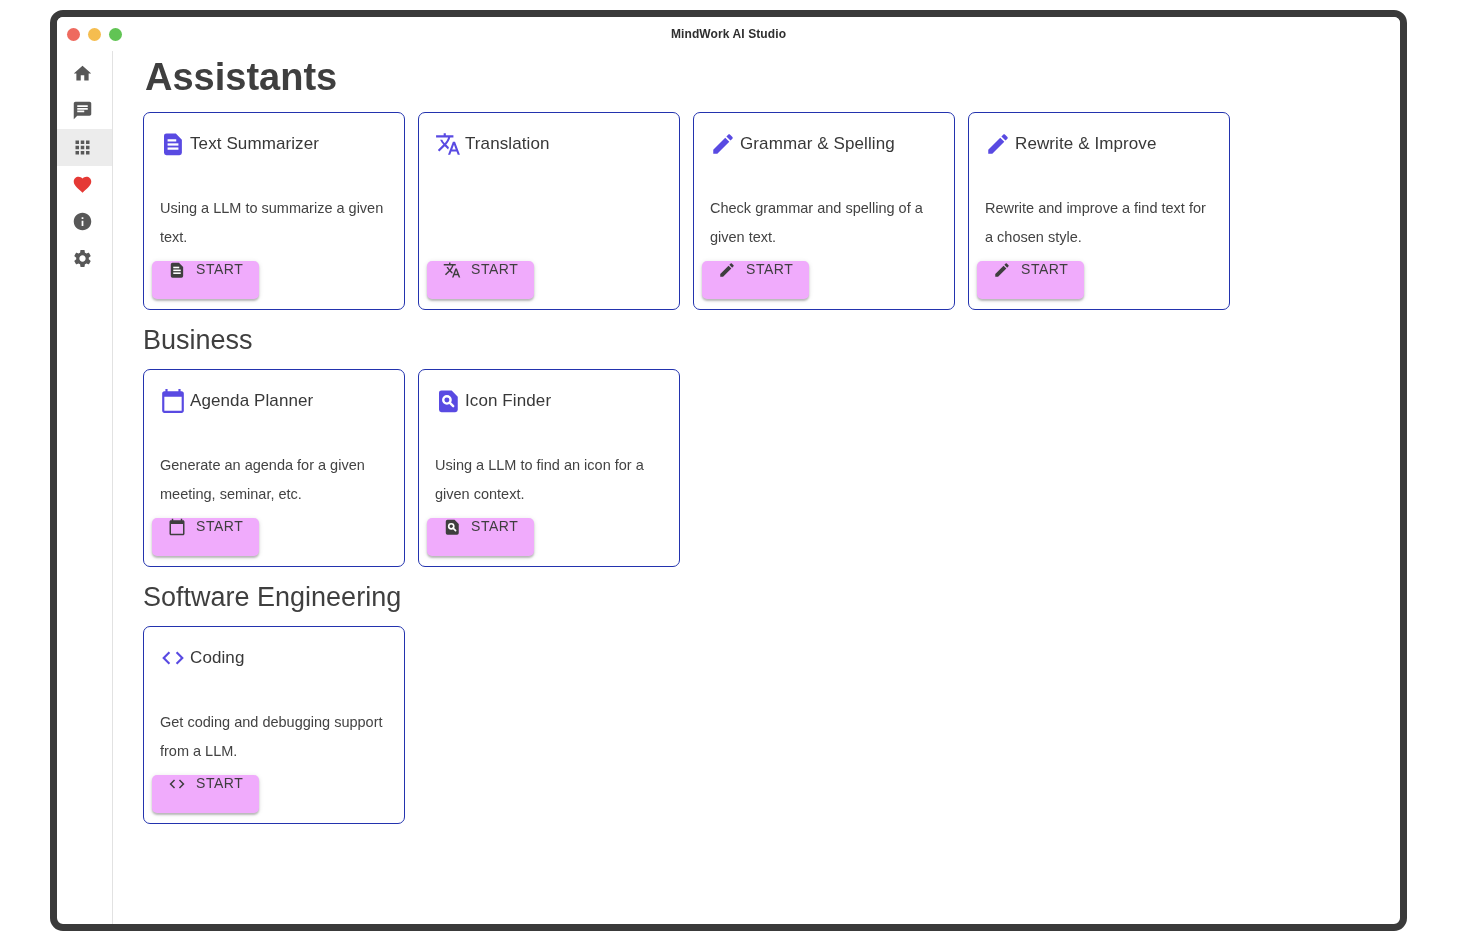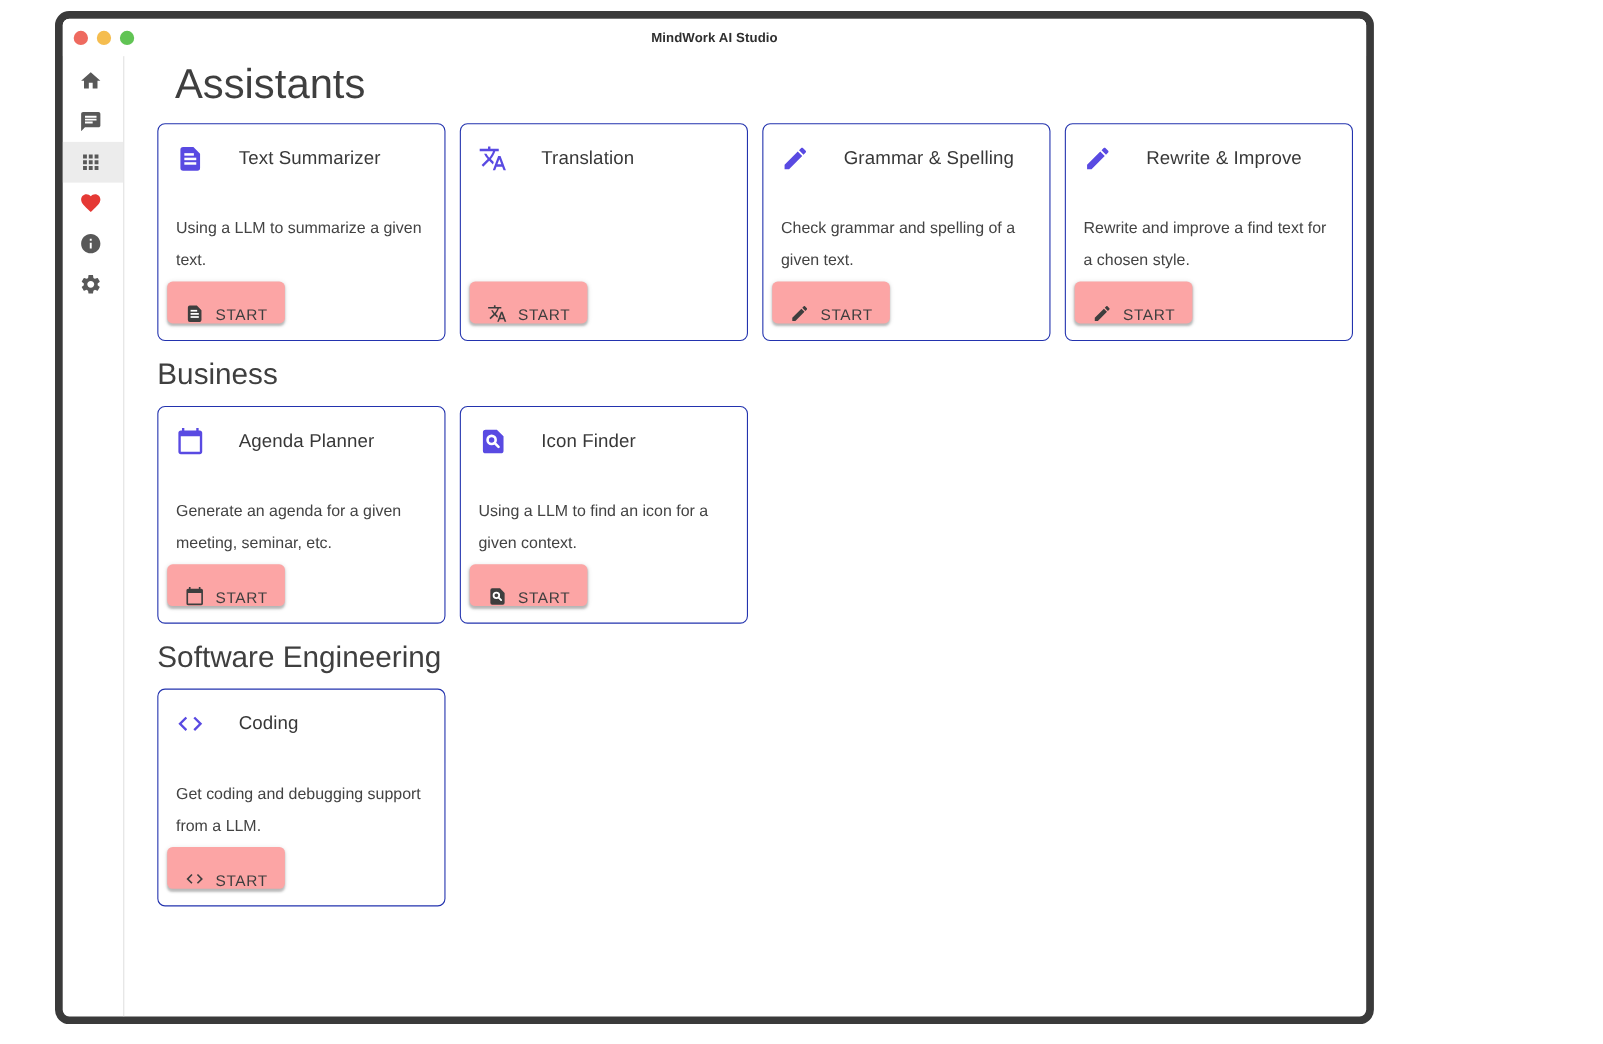--- a/index.html
+++ b/index.html
@@ -1,41 +1,41 @@
 <!DOCTYPE html>
 <html><head>
 <meta charset="utf-8">
 <style>
   html,body{margin:0;padding:0;width:1457px;height:949px;background:#ffffff;
     font-family:"Liberation Sans","DejaVu Sans",sans-serif;overflow:hidden;}
-  .window{position:absolute;left:50px;top:10px;width:1199px;height:921px;
+  .window{position:absolute;left:50px;top:10px;width:1357px;height:921px;
     box-sizing:border-box;background:#ffffff;border:7px solid #3a3a3a;border-radius:13px;overflow:hidden;}
   .titlebar{position:relative;height:34px;background:#ffffff;display:flex;align-items:center;}
   .traffic{position:absolute;left:10px;top:0;height:100%;display:flex;align-items:center;gap:8px;}
   .light{width:13px;height:13px;border-radius:50%;display:inline-block;cursor:default;}
   .title-text{flex:1;text-align:center;font-size:12px;font-weight:bold;color:#2f2f2f;letter-spacing:.1px;}
   .body{display:flex;height:calc(100% - 34px);}
   .sidebar{width:56px;border-right:1px solid #e2e2e2;padding-top:4px;box-sizing:border-box;flex:none;}
   .nav-item{height:37px;display:flex;align-items:center;padding-left:15px;box-sizing:border-box;cursor:pointer;}
   .nav-item.selected{background:#ececec;}
   .nav-item svg{width:21px;height:21px;}
   .main{flex:1;padding:0 16px 0 30px;box-sizing:border-box;overflow:hidden;}
-  .page-title{font-size:38px;line-height:44px;font-weight:400;color:#3f3f3f;margin:4px 0 0 16px;}
+  .page-title{font-size:38px;line-height:44px;font-weight:700;color:#3f3f3f;margin:4px 0 0 2px;}
   .section-title{font-size:27px;line-height:32px;font-weight:400;color:#3f3f3f;margin:10px 0 0 0;}
   .section-title.later{margin-top:14px;}
   .card-row{display:flex;gap:13px;margin-top:13px;}
   .card{width:262px;height:198px;box-sizing:border-box;background:#fff;border:1px solid #2333ae;
     border-radius:7px;display:flex;flex-direction:column;flex:none;}
-  .card-header{display:flex;align-items:center;gap:31px;padding:18px 16px 0 16px;}
+  .card-header{display:flex;align-items:center;gap:4px;padding:18px 16px 0 16px;}
   .card-header svg{width:26px;height:26px;color:#594AE2;flex:none;}
   .card-title{font-size:17px;font-weight:500;color:#383838;letter-spacing:.1px;}
   .card-desc{padding:0 14px 0 16px;margin-top:37px;font-size:14.5px;line-height:29px;color:#434343;}
   .card-actions{margin-top:auto;padding:0 8px 10px 8px;}
-  .start-btn{display:inline-flex;align-items:flex-end;gap:10px;height:38px;padding:0 16px;
-    background:#fca5a5;border:none;border-radius:5px;cursor:pointer;
+  .start-btn{display:inline-flex;align-items:flex-start;gap:10px;height:38px;padding:0 16px;
+    background:#f0abfc;border:none;border-radius:5px;cursor:pointer;
     box-shadow:0 2px 2px rgba(0,0,0,.22),0 1px 5px rgba(0,0,0,.12);
     font-family:inherit;font-size:14px;font-weight:500;letter-spacing:.04em;color:#3e3e3e;}
   .start-btn svg{width:18px;height:18px;color:#3e3e3e;}
   .gray-icon{color:#585858;}
   .heart-icon-c{color:#e53935;}
 </style>
 </head>
 <body>
 
 <div class="window">

